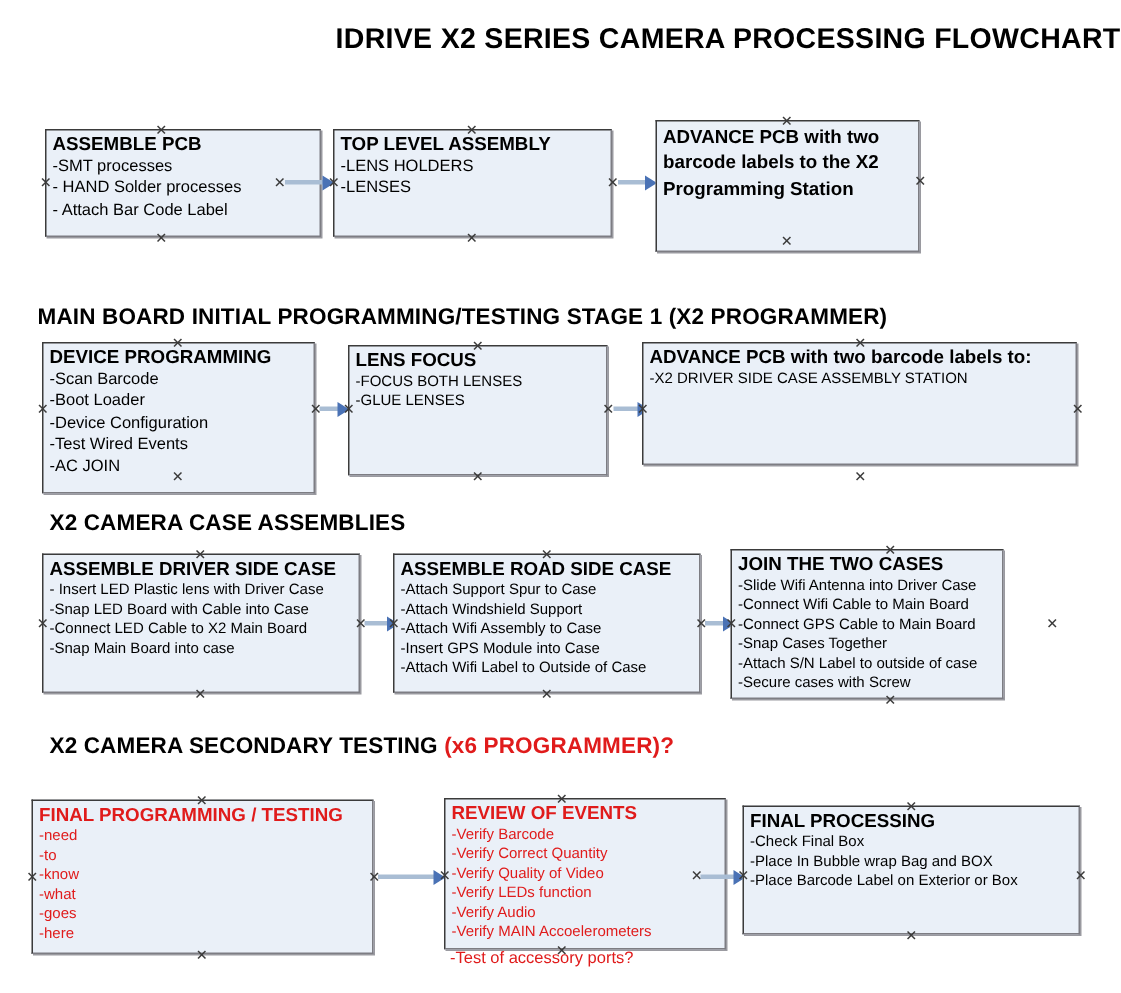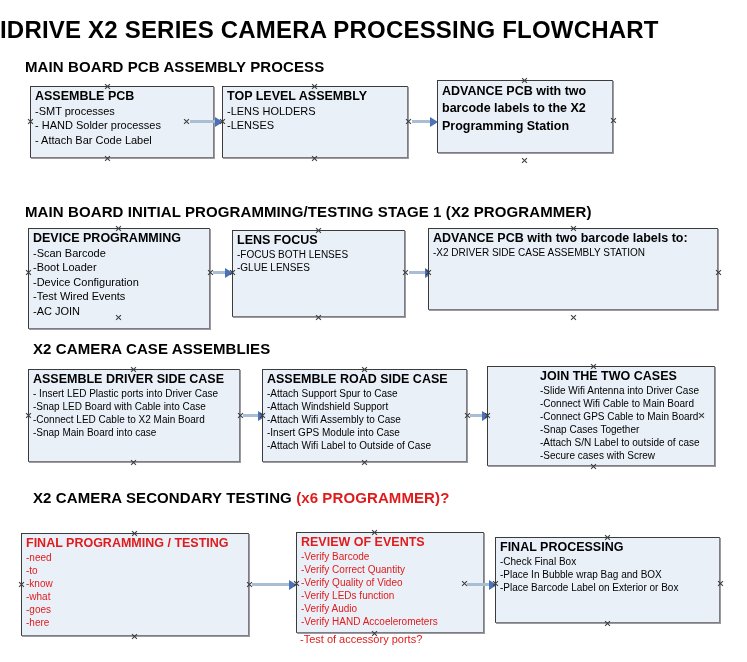--- a/index.html
+++ b/index.html
@@ -7,22 +7,22 @@
     width:747px;height:662px;position:relative;overflow:hidden;
     font-family:"Liberation Sans","DejaVu Sans",sans-serif;
     color:#000000;
     -webkit-font-smoothing:antialiased;
   }
 
   .canvas{position:absolute;left:0;top:0;width:747px;height:662px;}
 
   
   .doc-title{
-    position:absolute;left:0;top:16px;width:747px;text-align:left;
-    font-size:24px;font-weight:bold;letter-spacing:.2px;white-space:nowrap;
+    position:absolute;left:0;top:16px;width:747px;text-align:right;
+    font-size:19px;font-weight:bold;letter-spacing:.2px;white-space:nowrap;
   }
   .section-head{
     position:absolute;font-size:15px;font-weight:bold;white-space:nowrap;
     letter-spacing:.1px;
   }
   .section-head .accent{color:#e01b1b;text-align:right;}
 
   
   .node{
     position:absolute;box-sizing:border-box;
@@ -67,21 +67,20 @@
   .handle:before{transform:rotate(45deg);}
   .handle:after{transform:rotate(-45deg);}
 </style>
 </head>
 <body>
 
 <div class="canvas">
 
   <div class="doc-title">IDRIVE X2  SERIES CAMERA PROCESSING FLOWCHART</div>
 
-  <div class="section-head" style="left:25px;top:58px;">MAIN BOARD PCB ASSEMBLY PROCESS</div>
 
   <div class="node" style="left:30px;top:86px;width:184px;height:72px;">
     <div class="n-title">ASSEMBLE PCB</div>
     <ul>
       <li>-SMT processes</li>
       <li>- HAND Solder processes</li>
       <li>- Attach Bar Code Label</li>
     </ul>
   </div>
   <div class="handle" style="left:104px;top:83px;"></div>
@@ -100,21 +99,21 @@
     </ul>
   </div>
   <div class="handle" style="left:311px;top:83px;"></div>
   <div class="handle" style="left:311px;top:155px;"></div>
   <div class="handle" style="left:219px;top:118px;"></div>
   <div class="handle" style="left:405px;top:118px;"></div>
 
   <div class="conn" style="left:412px;top:120px;width:20px;"></div>
   <div class="arrow-head" style="left:430px;top:117px;"></div>
 
-  <div class="node wrapy" style="left:437px;top:80px;width:176px;height:73px;">
+  <div class="node wrapy" style="left:437px;top:80px;width:176px;height:88px;">
     <div class="n-title">ADVANCE PCB with two barcode labels to the  X2 Programming Station</div>
   </div>
   <div class="handle" style="left:521px;top:77px;"></div>
   <div class="handle" style="left:521px;top:157px;"></div>
   <div class="handle" style="left:610px;top:117px;"></div>
 
   <div class="section-head" style="left:25px;top:203px;">MAIN BOARD INITIAL PROGRAMMING/TESTING STAGE 1 (X2 PROGRAMMER)</div>
 
   <div class="node" style="left:28px;top:228px;width:182px;height:101px;">
     <div class="n-title">DEVICE PROGRAMMING</div>
@@ -158,21 +157,21 @@
   <div class="handle" style="left:570px;top:225px;"></div>
   <div class="handle" style="left:570px;top:314px;"></div>
   <div class="handle" style="left:425px;top:269px;"></div>
   <div class="handle" style="left:715px;top:269px;"></div>
 
   <div class="section-head" style="left:33px;top:340px;">X2 CAMERA CASE ASSEMBLIES</div>
 
   <div class="node sm" style="left:28px;top:369px;width:212px;height:93px;">
     <div class="n-title">ASSEMBLE DRIVER SIDE CASE</div>
     <ul>
-      <li>- Insert LED Plastic ports into Driver Case</li>
+      <li>- Insert LED Plastic lens with Driver Case</li>
       <li>-Snap LED Board with Cable into Case</li>
       <li>-Connect LED Cable to X2 Main Board</li>
       <li>-Snap Main Board into case</li>
     </ul>
   </div>
   <div class="handle" style="left:130px;top:366px;"></div>
   <div class="handle" style="left:130px;top:459px;"></div>
   <div class="handle" style="left:25px;top:412px;"></div>
   <div class="handle" style="left:237px;top:412px;"></div>
 
@@ -190,21 +189,21 @@
     </ul>
   </div>
   <div class="handle" style="left:361px;top:366px;"></div>
   <div class="handle" style="left:361px;top:459px;"></div>
   <div class="handle" style="left:259px;top:412px;"></div>
   <div class="handle" style="left:464px;top:412px;"></div>
 
   <div class="conn" style="left:470px;top:414px;width:14px;"></div>
   <div class="arrow-head" style="left:482px;top:411px;"></div>
 
-  <div class="node sm" style="left:487px;top:366px;width:228px;height:100px;padding-left:48px;">
+  <div class="node sm" style="left:487px;top:366px;width:182px;height:100px;">
     <div class="n-title">JOIN THE TWO CASES</div>
     <ul>
       <li>-Slide Wifi Antenna into Driver Case</li>
       <li>-Connect Wifi Cable to Main Board</li>
       <li>-Connect GPS Cable to Main Board</li>
       <li>-Snap Cases Together</li>
       <li>-Attach S/N Label to outside of case</li>
       <li>-Secure cases with Screw</li>
     </ul>
   </div>
@@ -237,21 +236,21 @@
   <div class="arrow-head" style="left:289px;top:580px;"></div>
 
   <div class="node red sm" style="left:296px;top:532px;width:188px;height:101px;">
     <div class="n-title">REVIEW OF EVENTS</div>
     <ul>
       <li>-Verify Barcode</li>
       <li>-Verify Correct Quantity</li>
       <li>-Verify Quality of Video</li>
       <li>-Verify LEDs function</li>
       <li>-Verify Audio</li>
-      <li>-Verify HAND Accoelerometers</li>
+      <li>-Verify MAIN Accoelerometers</li>
     </ul>
   </div>
   <div class="overflow-line" style="left:300px;top:632px;">-Test of accessory ports?</div>
   <div class="handle" style="left:371px;top:529px;"></div>
   <div class="handle" style="left:371px;top:630px;"></div>
   <div class="handle" style="left:293px;top:580px;"></div>
   <div class="handle" style="left:461px;top:580px;"></div>
 
   <div class="conn" style="left:467px;top:583px;width:24px;"></div>
   <div class="arrow-head" style="left:489px;top:580px;"></div>

